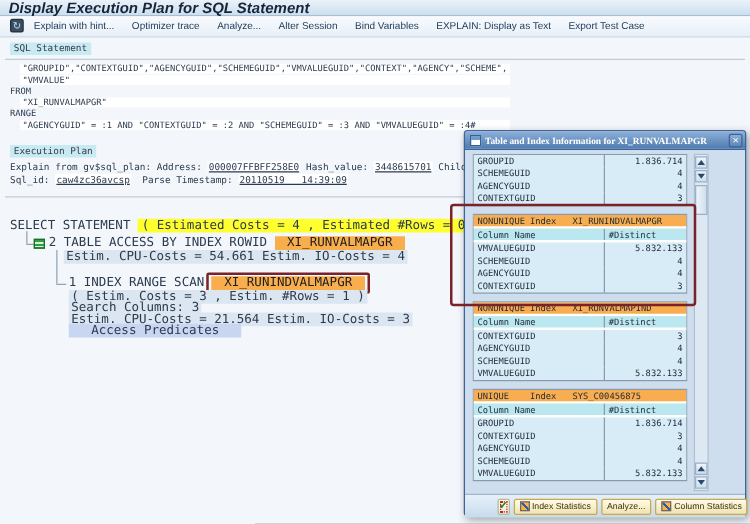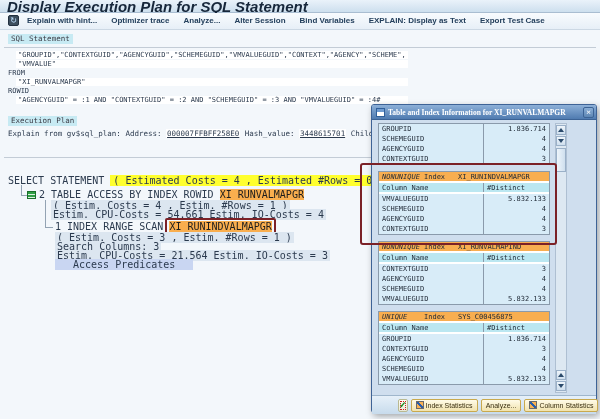--- a/index.html
+++ b/index.html
@@ -6,53 +6,53 @@
   body { margin:0; background:#888; }
   .screen {
     position:relative; width:600px; height:419px; overflow:hidden;
     background:#f3f7fb; font-family:"DejaVu Sans Mono", monospace; color:#2b3a4e;
   }
   
   .titlebar {
     position:absolute; left:0; top:0; width:600px; height:13px;
     background:linear-gradient(#eaf2fa,#cddfee); border-bottom:1px solid #a9bdd1;
     font-family:"Liberation Sans",sans-serif; font-weight:bold; font-style:italic;
-    font-size:15px; line-height:13px; color:#16263a; padding-left:7px; white-space:nowrap;
+    font-size:12px; line-height:13px; color:#16263a; padding-left:7px; white-space:nowrap;
   }
   .toolbar {
     position:absolute; left:0; top:13px; width:600px; height:17px;
     background:linear-gradient(#f8fbfe,#e7eff7); border-bottom:1px solid #ccd8e4;
     font-family:"Liberation Sans",sans-serif; font-size:8px; line-height:16px; color:#233f5c;
     white-space:nowrap; padding-left:6px;
   }
   .tb-icon {
     display:inline-block; width:11px; height:11px; margin:2px 8px 0 2px; vertical-align:top;
     background:#3d4e5e; border:1px solid #223040; border-radius:2px;
     color:#bfe0ff; font-size:8px; line-height:9px; text-align:center;
   }
-  .tb-item { display:inline-block; margin-right:14px; cursor:default;font-weight:bold; }
+  .tb-item { display:inline-block; margin-right:14px; cursor:default; }
   
   .sec-heading {
     position:absolute; left:8px; display:inline-block; background:#c7eaf3; color:#3b3b45;
     font-size:7.5px; line-height:10px; padding:0 3px; white-space:pre;
   }
   .hr { position:absolute; left:4px; right:4px; border-top:1px solid #c3ccd6; }
   
   .sql-block { position:absolute; left:8px; top:51px; font-size:7px; }
   .sql-line { height:9px; line-height:9px; white-space:pre; }
   .sql-boxed { display:inline-block; margin-left:8px; background:#ffffff; min-width:392px; padding:0 2px; height:8px; line-height:8px; }
   .sql-plain { }
   
   .explain-block { position:absolute; left:8px; top:129px; font-size:7.5px; }
   .ex-line { height:10px; line-height:10px; white-space:pre; }
   .ex-boxed { background:#ffffff; padding:0 1px;text-decoration:underline; }
   
   .plan-abs { position:absolute; font-size:10px; white-space:pre; line-height:9px; }
   .hl-yellow { background:#ffff2e; padding:0 3px; }
-  .hl-orange { background:#f9ae4e; padding:0 0; color:#1c1c1c; }
+  .hl-orange { background:#f9ae4e; padding:0 10px; color:#1c1c1c; }
   .red-outline { position:relative; }
   .red-outline::after { content:""; position:absolute; left:-4px; right:-4px; top:-3px; bottom:-3px;
     border:2px solid #7b2127; border-radius:2px; pointer-events:none; }
   .pd { height:9px; line-height:9px; white-space:pre; }
   .pd span { background:#dce6f0; padding:0 2px; }
   .hl-pred { background:#c9d6f2; padding:0 18px; }
   .tline { position:absolute; background:#93a3b3; }
   .tree-icon { position:absolute; width:9px; height:8px; background:#2f9e44; border:1px solid #1a6e2a;
     background-image:linear-gradient(transparent 0 2px, #d9f2de 2px 3px, transparent 3px 5px, #d9f2de 5px 6px, transparent 6px); }
   
@@ -65,21 +65,21 @@
   .p-icon { width:9px; height:9px; background:#fff; border:1px solid #31609a; margin-right:3px; flex:0 0 auto;
     background-image:linear-gradient(#6f9bd0 0 3px, transparent 3px); }
   .p-title { flex:1 1 auto; overflow:hidden; }
   .p-close { flex:0 0 auto; width:11px; height:11px; background:linear-gradient(#8aaed6,#5d86b4);
     border:1px solid #3c6395; border-radius:2px; color:#fff; font-size:9px; line-height:9px; text-align:center; cursor:default; }
   .popup-body { display:flex; height:275px; padding:3px 0 0 6px; }
   .table-list { width:172px; height:270px; overflow:hidden; font-size:7px; color:#1d2734; }
   .ptable-wrap { position:relative; margin-bottom:6px; }
   .ptable { border:1px solid #8a9aab; background:#d8ecf8; }
   .ptable-header { display:flex; height:11px; line-height:11px; background:#f8ae50; border-bottom:2px solid #fff; padding-left:3px; white-space:pre; }
-  .ph-u { width:42px;font-style:italic; } .ph-k { width:34px; } .ph-n { flex:1; }
+  .ph-u { width:42px; } .ph-k { width:34px; } .ph-n { flex:1; }
   .pcolhead { display:flex; height:11px; line-height:11px; background:#bbe7f1; border-bottom:2px solid #fff; }
   .pcell-name { flex:1; padding-left:3px; }
   .pcell-val { width:66px; border-left:1px solid #8a9aab; padding:0 3px; }
   .prow { display:flex; height:10px; line-height:10px; }
   .prow .pcell-val { text-align:right; }
   .vscroll { width:12px; height:270px; margin-left:5px; background:#dde8f2; border:1px solid #aebfd2; display:flex; flex-direction:column; align-items:center; }
   .sc-btn { width:10px; height:10px; background:linear-gradient(#eef5fb,#cfdfee); border:1px solid #9ab0c8; margin-top:1px; position:relative; }
   .tri-up, .tri-down { position:absolute; left:1px; top:2px; width:0; height:0; border-left:3px solid transparent; border-right:3px solid transparent; }
   .tri-up { border-bottom:4px solid #2b4a6b; }
   .tri-down { border-top:4px solid #2b4a6b; }
@@ -111,38 +111,39 @@
   </div>
 
   <div class="sec-heading" style="top:34px">SQL Statement</div>
   <div class="hr" style="top:47px"></div>
 
   <div class="sql-block" id="sql-lines">
       <div class="sql-line"><span class="sql-boxed">"GROUPID","CONTEXTGUID","AGENCYGUID","SCHEMEGUID","VMVALUEGUID","CONTEXT","AGENCY","SCHEME",</span></div>
       <div class="sql-line"><span class="sql-boxed">"VMVALUE"</span></div>
       <div class="sql-line"><span class="sql-plain">FROM</span></div>
       <div class="sql-line"><span class="sql-boxed">"XI_RUNVALMAPGR"</span></div>
-      <div class="sql-line"><span class="sql-plain">ROWID</span></div>
+      <div class="sql-line"><span class="sql-plain">RANGE</span></div>
       <div class="sql-line"><span class="sql-boxed">"AGENCYGUID" = :1 AND "CONTEXTGUID" = :2 AND "SCHEMEGUID" = :3 AND "VMVALUEGUID" = :4#</span></div>
     </div>
 
   <div class="sec-heading" style="top:116px">Execution Plan</div>
   <div class="explain-block" id="explain-lines">
       <div class="ex-line"><span>Explain from gv$sql_plan: Address: </span><span class="ex-boxed">000007FFBFF258E0</span><span> Hash_value: </span><span class="ex-boxed">3448615701</span><span> Child_number: </span><span class="ex-boxed">0</span><span> Instance_ID: 1</span></div>
+      <div class="ex-line"><span>Sql_id: </span><span class="ex-boxed">caw4zc36avcsp</span><span>  Parse Timestamp: </span><span class="ex-boxed">20110519   14:39:09</span></div>
     </div>
   <div class="hr" style="top:157px"></div>
 
   <div class="plan-abs" style="left:8px; top:176px;"><span>SELECT STATEMENT</span> <span class="hl-yellow">( Estimated Costs = 4 , Estimated #Rows = 0 )</span></div>
 
   <div class="tline" style="left:21px; top:185px; width:1px; height:10px;"></div>
   <div class="tline" style="left:21px; top:195px; width:6px; height:1px;"></div>
   <div class="tree-icon" style="left:27px; top:191px;"></div>
 
   <div class="plan-abs" style="left:39px; top:190px;"><span>2 TABLE ACCESS BY INDEX ROWID</span> <span class="hl-orange">XI_RUNVALMAPGR</span></div>
-  <div class="plan-abs" id="node1-details" style="left:51px; top:201px;"><div class="pd"><span>( Estim. Costs = 4 , Estim. #Rows = 1 )</span></div><div class="pd"><span>Estim. CPU-Costs = 54.661 Estim. IO-Costs = 4</span></div></div>
+  <div class="plan-abs" id="node1-details" style="left:51px; top:201px;"><div class="pd"><span>Estim. CPU-Costs = 54.661 Estim. IO-Costs = 4</span></div></div>
 
   <div class="tline" style="left:45px; top:200px; width:1px; height:27px;"></div>
   <div class="tline" style="left:45px; top:227px; width:8px; height:1px;"></div>
 
   <div class="plan-abs" style="left:55px; top:222px;"><span>1 INDEX RANGE SCAN</span> <span class="hl-orange red-outline">XI_RUNINDVALMAPGR</span></div>
   <div class="plan-abs" id="node2-details" style="left:55px; top:233px;"><div class="pd"><span>( Estim. Costs = 3 , Estim. #Rows = 1 )</span></div><div class="pd"><span>Search Columns: 3</span></div><div class="pd"><span>Estim. CPU-Costs = 21.564 Estim. IO-Costs = 3</span></div></div>
   <div class="plan-abs" style="left:55px; top:260px;"><span class="hl-pred">Access Predicates</span></div>
 
   <div class="popup">
     <div class="popup-titlebar">

